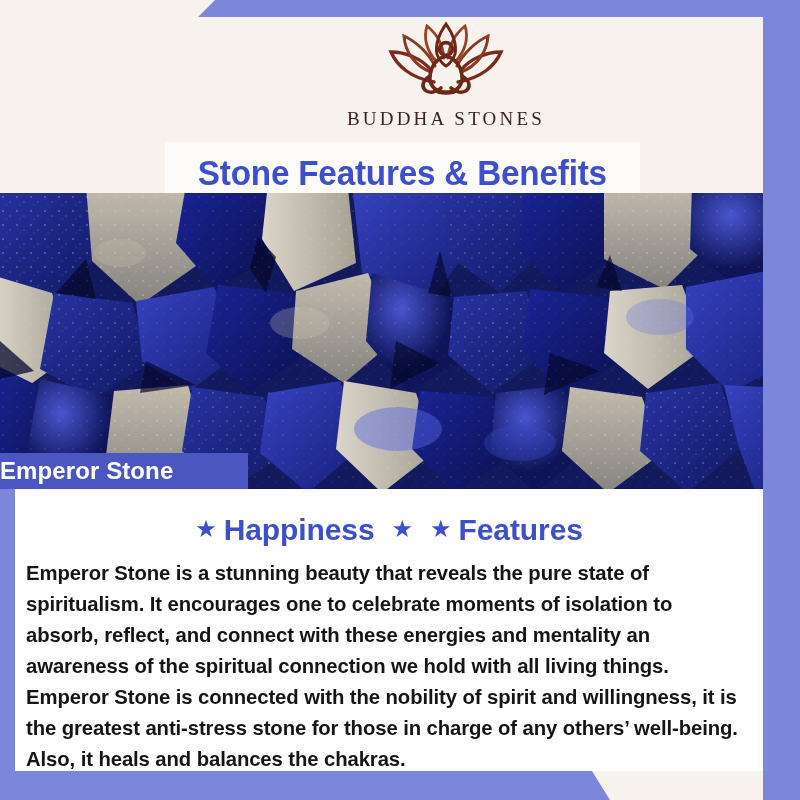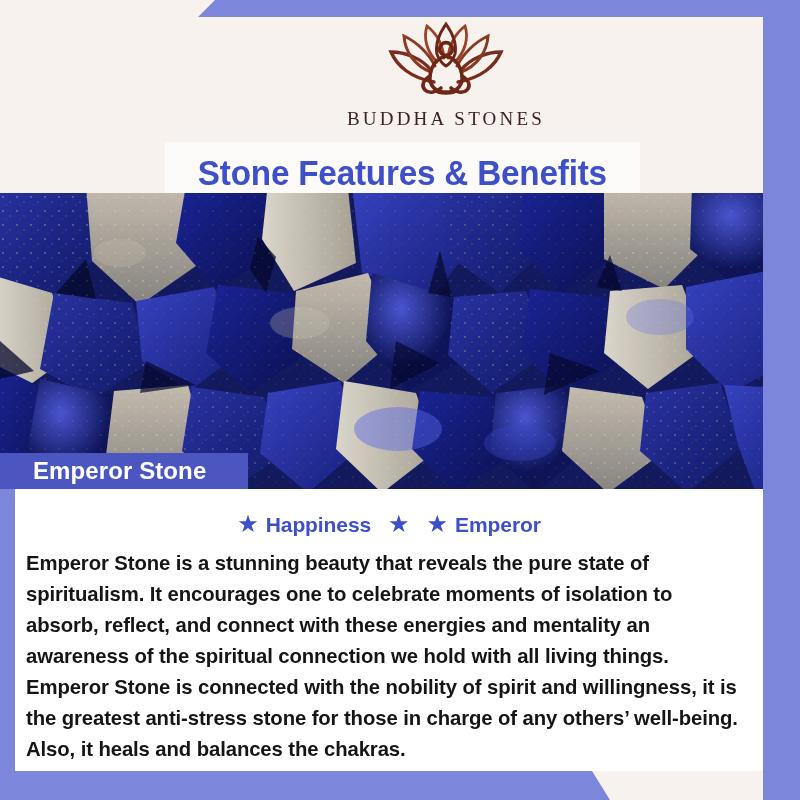--- a/index.html
+++ b/index.html
@@ -115,21 +115,20 @@
   .stone-banner {
     position:absolute;
     left:0; top:453px;
     width:248px; height:36px;
     background:#4c56c0;
     display:flex;
     align-items:center;
     z-index:4;
   }
   .stone-banner-label {
-    margin-left:33px;
     color:#ffffff;
     font-family:"Liberation Sans Narrow","Liberation Sans", sans-serif;
     font-size:24px;
     font-weight:bold;
     letter-spacing:0.1px;
     white-space:nowrap;
   }
 
   
   .content {
@@ -156,21 +155,21 @@
   }
   .star-icon {
     color:#3e4fca;
     font-size:24px;
     line-height:1;
     position:relative;
     top:-1px;
   }
   .benefit-label {
     font-family:"Liberation Sans Narrow","Liberation Sans", sans-serif;
-    font-size:21px;
+    font-size:30px;
     font-weight:bold;
     color:#3e4fca;
     letter-spacing:-0.1px;
   }
 
   .body-copy {
     padding:10px 13px 0 11px;
   }
   .body-copy p {
     font-family:"Liberation Sans Narrow","Liberation Sans", sans-serif;
@@ -336,21 +335,21 @@
     <div class="benefits">
       <div class="benefit">
         <span class="star-icon">★</span>
         <span class="benefit-label">Happiness</span>
       </div>
       <div class="benefit">
         <span class="star-icon">★</span>
       </div>
       <div class="benefit">
         <span class="star-icon">★</span>
-        <span class="benefit-label">Emperor</span>
+        <span class="benefit-label">Features</span>
       </div>
     </div>
 
     <div class="body-copy">
       <p>Emperor Stone is a stunning beauty that reveals the pure state of spiritualism. It encourages one to celebrate moments of isolation to absorb, reflect, and connect with these energies and mentality an awareness of the spiritual connection we hold with all living things.</p>
       <p>Emperor Stone is connected with the nobility of spirit and willingness, it is the greatest anti-stress stone for those in charge of any others’ well-being. Also, it heals and balances the chakras.</p>
     </div>
   </div>
 
   <div class="frame-top"></div>

